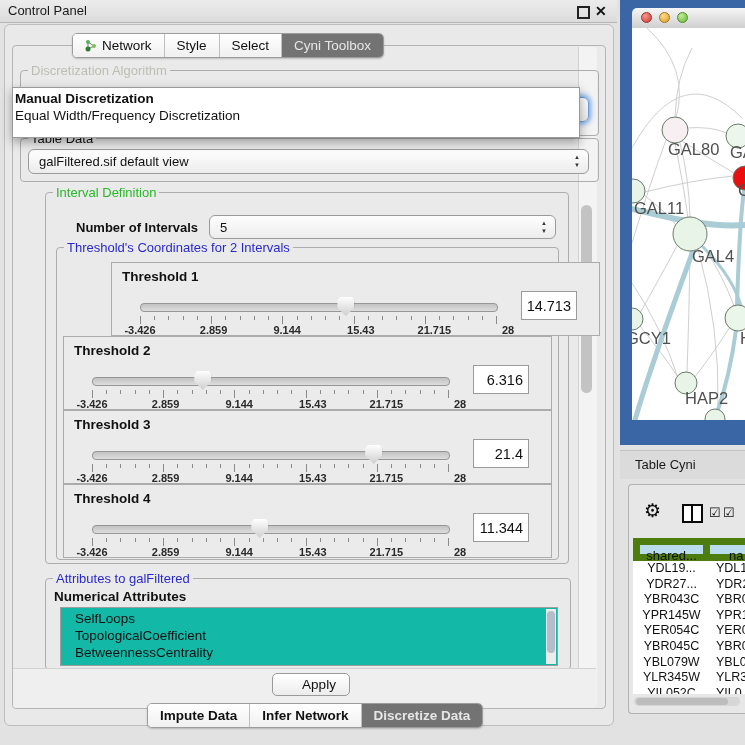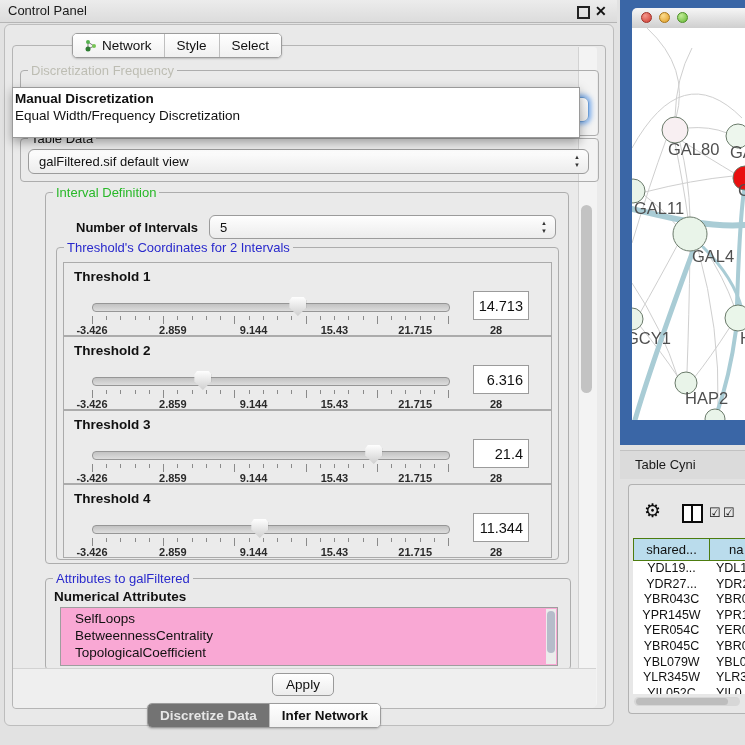--- a/index.html
+++ b/index.html
@@ -53,34 +53,34 @@
   .slider{position:absolute;left:28px;top:40px;width:356px;height:7px;border:1px solid #969696;
     border-radius:4px;background:linear-gradient(#c2c2c2,#dddddd);}
   .thumb{position:absolute;top:-7px;width:17px;height:19px;
     background:linear-gradient(#fefefe,#cfcfcf);
     clip-path:polygon(15% 0,85% 0,100% 18%,100% 55%,50% 100%,0 55%,0 18%);
     filter:drop-shadow(0 0 1px #777);}
   .ticks{position:absolute;left:28px;top:53px;width:356px;height:8px;}
   .ticks i{position:absolute;width:1px;background:#8a8a8a;top:0;}
   .ticks i.minor{height:4px;}
   .ticks i.major{height:8px;}
-  .scale{position:absolute;left:28px;top:61px;width:404px;height:12px;}
+  .scale{position:absolute;left:28px;top:61px;width:368px;height:12px;}
   .scale span{position:absolute;transform:translateX(-50%);font-size:11px;font-weight:bold;color:#2a2a2a;white-space:nowrap;}
   .value-box{position:absolute;left:409px;top:28px;width:56px;height:29px;background:#fff;
     border:1px solid #9b9b9b;text-align:right;line-height:29px;font-size:14.5px;padding-right:5px;box-sizing:border-box;}
   
-  .listbox{position:absolute;left:14px;top:28px;width:496px;height:57px;background:#f9a8d4;
+  .listbox{position:absolute;left:14px;top:28px;width:496px;height:57px;background:#14b8a6;
     border:1px solid #9e9e9e;overflow:hidden;}
   .listbox .item{padding-left:14px;font-size:13.5px;line-height:17px;}
   .list-scroll{position:absolute;right:1px;top:1px;width:10px;height:55px;background:#ececec;}
   .list-scroll i{position:absolute;left:1px;top:2px;width:8px;height:42px;background:#b6bcca;border-radius:5px;display:block;}
   .apply-strip{position:absolute;left:13px;top:668px;width:583px;height:39px;background:#efefef;
     border-top:1px solid #d2d2d2;border-radius:0 0 4px 4px;}
   .apply-btn{position:absolute;left:259px;top:4px;width:60px;height:21px;border:1px solid #9a9a9a;
-    border-radius:5px;background:linear-gradient(#ffffff,#ececec);text-align:center;line-height:21px;font-size:13.5px;}
+    border-radius:5px;background:linear-gradient(#ffffff,#ececec);text-align:center;line-height:21px;font-size:13.5px;padding-left:16px;}
   
   .net-window{position:absolute;left:620px;top:0;width:125px;height:445px;background:#3a66a6;}
   .net-titlebar{position:absolute;left:12px;top:8px;width:113px;height:20px;
     background:linear-gradient(#f6f6f6,#cfcfcf);border-radius:5px 0 0 0;border-bottom:1px solid #999;}
   .light{position:absolute;top:4px;width:11px;height:11px;border-radius:50%;box-sizing:border-box;}
   .light.red{left:9px;background:radial-gradient(circle at 35% 30%,#f4978b,#cf3a30);border:1px solid #9e2f27;}
   .light.yellow{left:27px;background:radial-gradient(circle at 35% 30%,#fbdc8e,#e09c22);border:1px solid #a87417;}
   .light.green{left:45px;background:radial-gradient(circle at 35% 30%,#c2ec97,#63b733);border:1px solid #4c8f26;}
   .net-canvas{position:absolute;left:12px;top:28px;width:113px;height:392px;background:#fff;overflow:hidden;}
   
@@ -88,21 +88,21 @@
     border-top:1px solid #c2c2c2;}
   .tp-header .t{position:absolute;left:15px;line-height:28px;color:#1a1a1a;}
   .tp-box{position:absolute;left:628px;top:484px;width:117px;height:228px;background:#e7e7e7;
     border:1px solid #b2b2b2;border-left:1px solid #b2b2b2;border-radius:4px 0 0 4px;border-right:none;overflow:hidden;}
   .gear{position:absolute;left:15px;top:16px;font-size:19px;color:#0a0a0a;line-height:19px;}
   .cols-icon{position:absolute;left:53px;top:19px;width:17px;height:15px;border:2px solid #0a0a0a;background:#fff;}
   .cols-icon:before{content:"";position:absolute;left:7px;top:0;width:2px;height:15px;background:#0a0a0a;}
   .cbx{position:absolute;top:21px;font-size:13px;color:#0a0a0a;line-height:13px;}
   .cbx.one{left:80px;} .cbx.two{left:94px;}
   .tbl-header{position:absolute;left:4px;top:53px;height:23px;display:flex;}
-  .tbl-header .hc{background:#badcec;border:1px solid #4d7c0f;line-height:21px;box-sizing:border-box;}
+  .tbl-header .hc{background:#badcec;border:7px solid #4d7c0f;line-height:21px;box-sizing:border-box;}
   .tbl-header .hc.c1{width:77px;text-align:center;}
   .tbl-header .hc.c2{width:140px;border-left:none;padding-left:19px;}
   .tbl-body{position:absolute;left:4px;top:76px;width:220px;height:133px;background:#fff;overflow:hidden;}
   .trow{display:flex;height:15.6px;line-height:15.6px;font-size:12.5px;}
   .trow .c1{width:77px;text-align:center;}
   .trow .c2{padding-left:6px;}
   .h-scroll{position:absolute;left:5px;top:212px;width:106px;height:9px;background:#d7d7d7;border-radius:5px;}
   .h-scroll i{position:absolute;left:2px;top:1px;width:92px;height:7px;background:#bdbdbd;border-radius:4px;display:block;}
   .net-icon{display:inline-block;}
 </style>
@@ -131,24 +131,27 @@
       <circle cx="9" cy="7" r="2" fill="#77c455"></circle>
     </svg>
     <span>Network</span>
   </div>
   <div class="tab">
       <span>Style</span>
     </div>
   <div class="tab">
       <span>Select</span>
     </div>
+  <div class="tab selected">
+      <span>Cyni Toolbox</span>
+    </div>
 </div>
 
 <div class="group" style="left:20px;top:70px;width:577px;height:64px;">
-  <span class="gtitle faded">Discretization Frequency</span>
+  <span class="gtitle faded">Discretization Algorithm</span>
   <div class="combo focused" style="left:8px;top:26px;width:560px;height:25px;">
     <span class="spin">▲<br>▼</span>
   </div>
 </div>
 
 <div class="popup">
   <div class="opt first">Manual Discretization</div>
   <div class="opt">Equal Width/Frequency Discretization</div>
 </div>
 
@@ -163,21 +166,21 @@
 <div class="group" style="left:45px;top:192px;width:522px;height:370px;">
   <span class="gtitle green">Interval Definition</span>
   <span style="position:absolute;left:30px;top:27px;font-weight:bold;">Number of Intervals</span>
   <div class="combo" style="left:163px;top:22px;width:347px;height:24px;">
     <span class="cv">5</span>
     <span class="spin">▲<br>▼</span>
   </div>
   <div class="group" style="left:10px;top:54px;width:501px;height:311px;background:#eaeaea;">
     <span class="gtitle blue">Threshold's Coordinates for 2 Intervals</span>
     <div id="thresholds">
-        <div class="threshold" style="top: 14px;">
+        <div class="threshold" style="top: 14px; margin-left: 48px;">
           <div class="t-label">Threshold 1</div>
           <div class="slider">
             <div class="thumb" style="left:calc(57.7% - 9px)"></div>
           </div>
           <div class="ticks">
             <i class="major" style="left:0%"></i>
             <i class="minor" style="left:4%"></i>
             <i class="minor" style="left:8%"></i>
             <i class="minor" style="left:12%"></i>
             <i class="minor" style="left:16%"></i>
@@ -347,35 +350,38 @@
 </div>
 
 <div class="group" style="left:45px;top:578px;width:524px;height:90px;">
   <span class="gtitle blue">Attributes to galFiltered</span>
   <span style="position:absolute;left:8px;top:10px;font-weight:bold;font-size:13.5px;">Numerical Attributes</span>
   <div class="listbox" id="attr-list">
     <div class="list-scroll">
         <i></i>
       </div>
   <div class="item" style="margin-top: 2px;">SelfLoops</div>
+      <div class="item">TopologicalCoefficient</div>
       <div class="item">BetweennessCentrality</div>
-      <div class="item">TopologicalCoefficient</div>
     </div>
 </div>
 
 <div class="apply-strip">
   <div class="apply-btn">Apply</div>
 </div>
 
 <div class="tabbar" id="bottom-tabs">
+  <div class="tab">
+      <span>Impute Data</span>
+    </div>
+  <div class="tab">
+      <span>Infer Network</span>
+    </div>
   <div class="tab selected">
       <span>Discretize Data</span>
-    </div>
-  <div class="tab">
-      <span>Infer Network</span>
     </div>
 </div>
 
 <div class="net-window">
   <div class="net-titlebar">
     <span class="light red"></span>
     <span class="light yellow"></span>
     <span class="light green"></span>
   </div>
   <div class="net-canvas">

